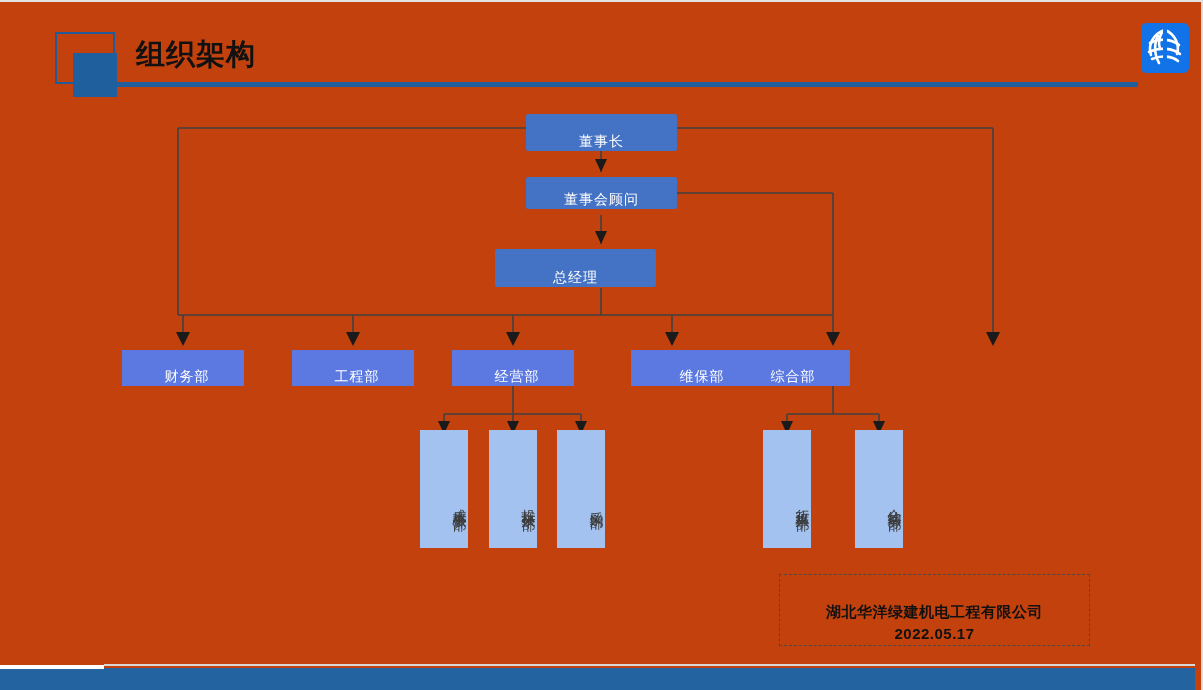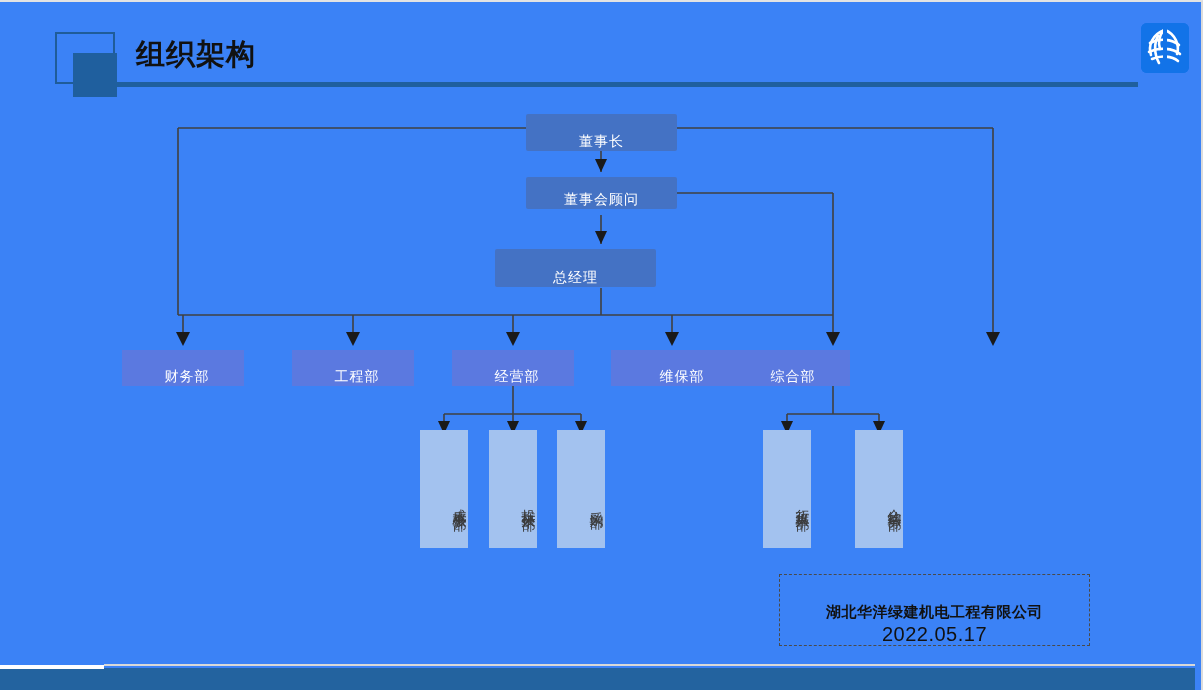--- a/index.html
+++ b/index.html
@@ -6,21 +6,21 @@
   body{
     width:1203px;height:690px;
     background:#ffffff;
     font-family:"Liberation Sans","DejaVu Sans",sans-serif;
     overflow:hidden;
     position:relative;
   }
   
   #slide{
     position:absolute;left:0;top:0;width:1203px;height:690px;
-    background:#3b82f6;
+    background:#c2410c;
     border-top:2px solid #e3e3e3;
     border-right:2px solid #dcdcdc;
     box-sizing:border-box;
   }
   
   .hdr-square-outline{
     position:absolute;left:55px;top:30px;width:56px;height:48px;
     border:2px solid #1f5c99;background:transparent;
   }
   .hdr-square-fill{
@@ -77,21 +77,21 @@
   
   #wires{position:absolute;left:0;top:0;width:1203px;height:690px;pointer-events:none;}
   
   .caption-box{
     position:absolute;left:779px;top:572px;width:311px;height:72px;
     border:1px dashed #4a4a4a;box-sizing:border-box;
     display:flex;flex-direction:column;
     align-items:center;justify-content:flex-end;
   }
   .caption-line1{font-size:15px;font-weight:bold;color:#111;letter-spacing:0.5px;line-height:22px;}
-  .caption-line2{font-size:20px;font-weight:normal;color:#111;letter-spacing:0.5px;line-height:22px;}
+  .caption-line2{font-size:15px;font-weight:bold;color:#111;letter-spacing:0.5px;line-height:22px;}
 </style>
 </head>
 <body>
 
 <div id="slide">
 
   <div class="hdr-square-outline"></div>
   <div class="hdr-square-fill"></div>
   <div class="hdr-rule"></div>
   <div class="hdr-title">组织架构</div>
@@ -179,21 +179,21 @@
 
   <div class="node node-dept" style="left:122px;top:348px;width:122px;height:36px;">
     <span>财务部</span>
   </div>
   <div class="node node-dept" style="left:292px;top:348px;width:122px;height:36px;">
     <span>工程部</span>
   </div>
   <div class="node node-dept" style="left:452px;top:348px;width:122px;height:36px;">
     <span>经营部</span>
   </div>
-  <div class="node node-dept" style="left:611px;top:348px;width:134px;height:36px;">
+  <div class="node node-dept" style="left:631px;top:348px;width:134px;height:36px;">
     <span>维保部</span>
   </div>
   <div class="node node-dept" style="left:728px;top:348px;width:122px;height:36px;">
     <span>综合部</span>
   </div>
 
   <div class="node node-sub" style="left:420px;top:428px;width:48px;height:118px;">
     <span>成本核算部</span>
   </div>
   <div class="node node-sub" style="left:489px;top:428px;width:48px;height:118px;">

